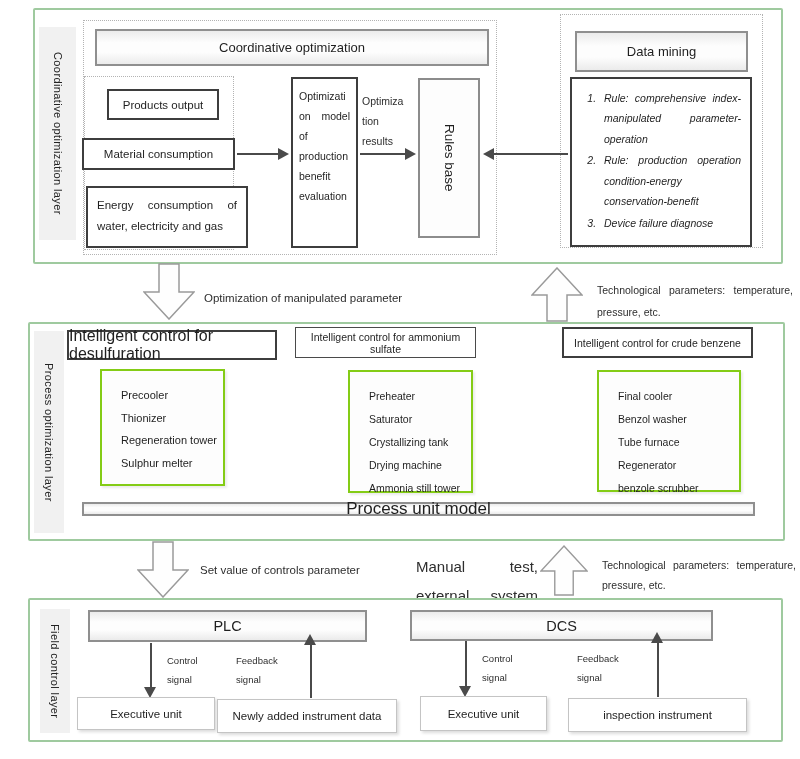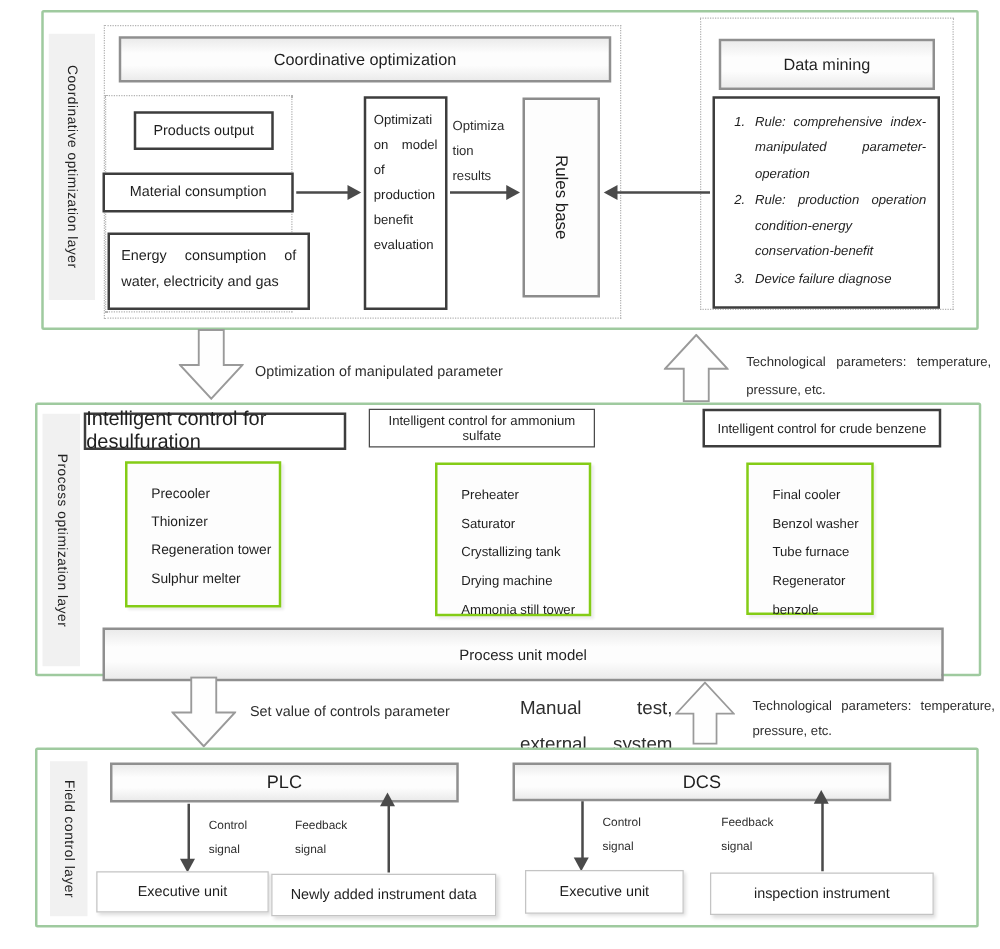--- a/index.html
+++ b/index.html
@@ -133,31 +133,31 @@
     <div class="bgray2" style="left:348px; top:370px; width:125px; height:123px; font-size:10.5px; line-height:2.2;">
       <ul class="units">
         <li>Preheater</li>
         <li>Saturator</li>
         <li>Crystallizing tank</li>
         <li>Drying machine</li>
         <li>Ammonia still tower</li>
       </ul>
     </div>
 
-    <div class="bgray2" style="left:597px; top:370px; width:102px; height:122px; font-size:10.5px; line-height:2.2;">
+    <div class="bgray2" style="left:597px; top:370px; width:144px; height:122px; font-size:10.5px; line-height:2.2;">
       <ul class="units">
         <li>Final cooler</li>
         <li>Benzol washer</li>
         <li>Tube furnace</li>
         <li>Regenerator</li>
         <li>benzole scrubber</li>
       </ul>
     </div>
 
-    <div class="hdr" style="left:82px; top:502px; width:673px; height:43px; font-size:12px;">Process unit model</div>
+    <div class="hdr" style="left:82px; top:502px; width:673px; height:14px; font-size:17px;">Process unit model</div>
   </div>
 
   
   <div class="grp">
     <svg class="abs" style="left:137px; top:541px;" width="52" height="57" viewBox="0 0 52 57">
       <path d="M16 1 H36 V29 H51 L26 56 L1 29 H16 Z" fill="#fefefe" stroke="#9a9a9a" stroke-width="1.5"></path>
     </svg>
     <div class="lbl" style="left:200px; top:564px; width:260px; font-size:11.5px; background:transparent;">Set value of controls parameter</div>
     <div class="lbl jt" style="left:416px; top:553px; width:122px; font-size:15px; line-height:1.9; background:transparent;">Manual test, external system parameter</div>
     <svg class="abs" style="left:540px; top:543px;" width="48" height="55" viewBox="0 0 52 55">

